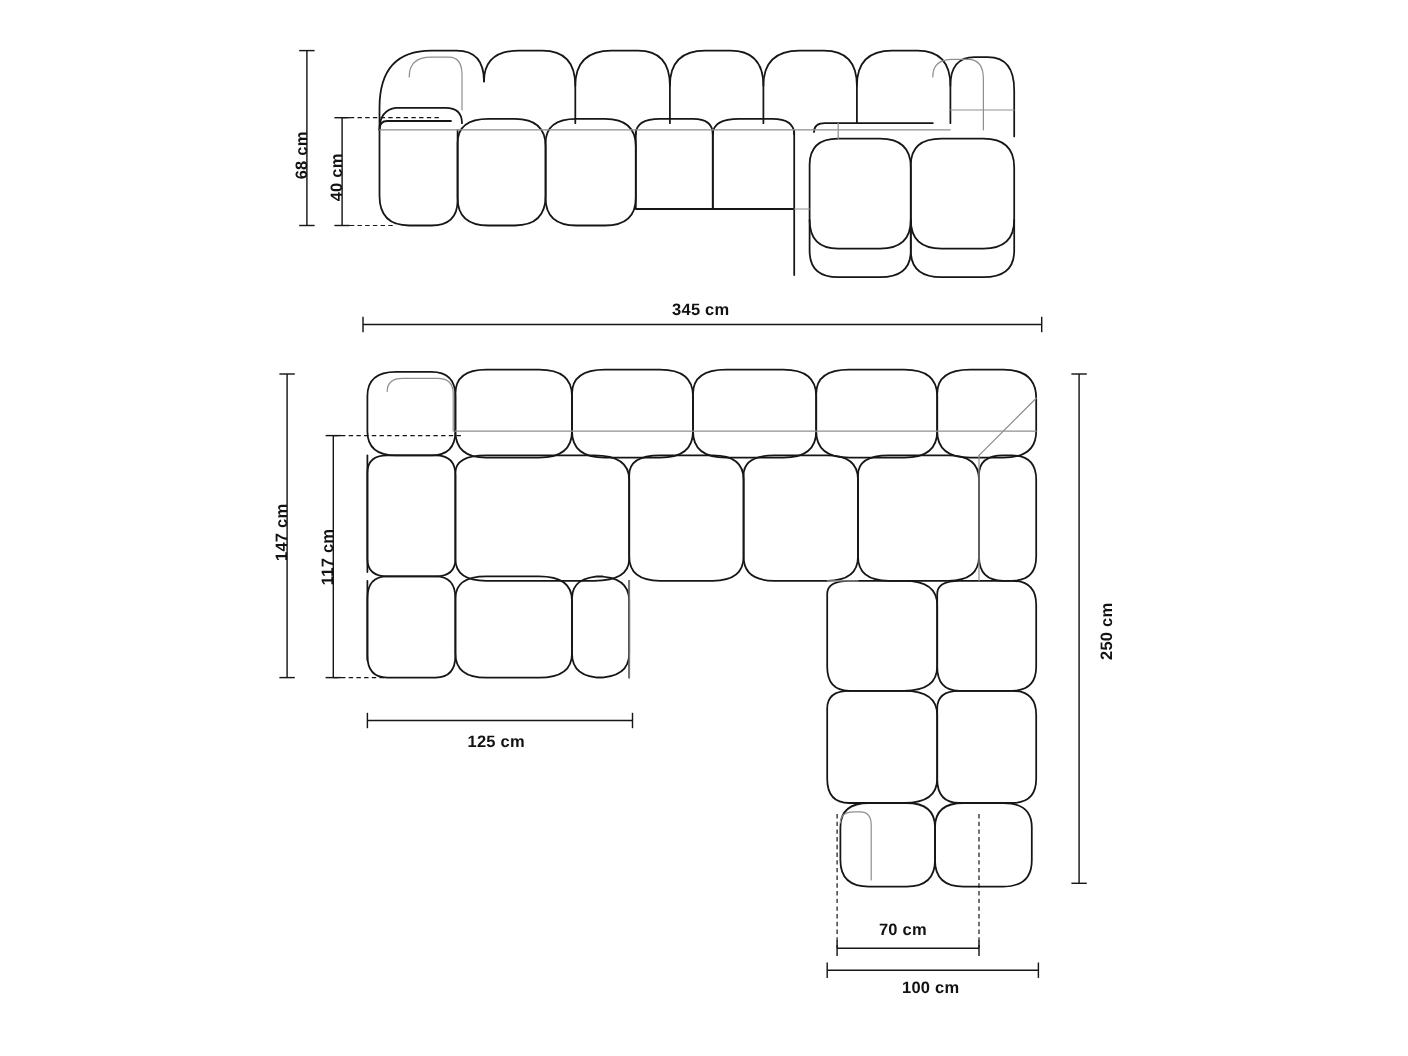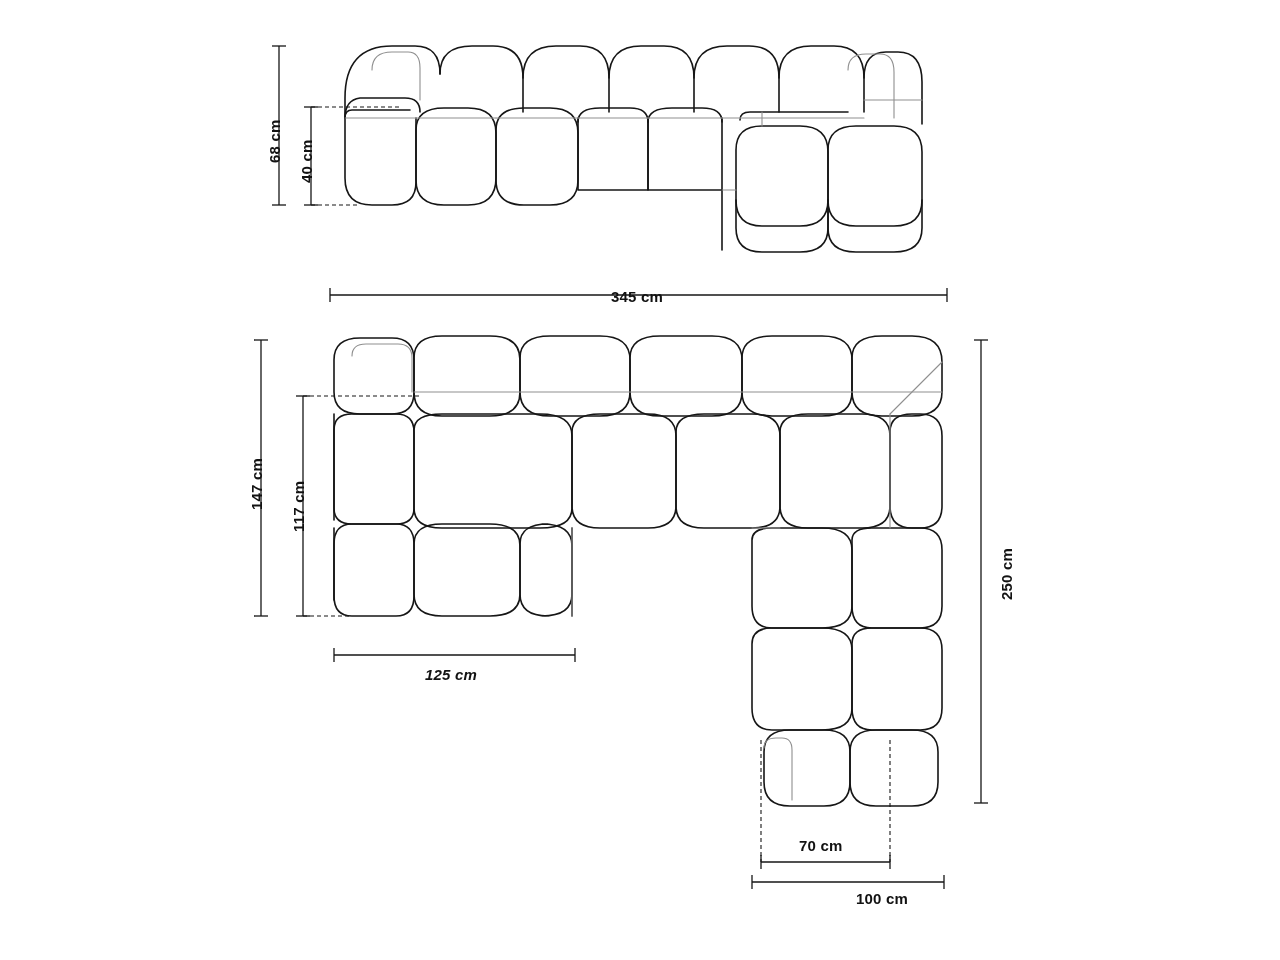--- a/index.html
+++ b/index.html
@@ -201,27 +201,27 @@
       <line class="dim-line" x1="752" y1="882" x2="944" y2="882"></line>
       <line class="dim-tick" x1="752" y1="875" x2="752" y2="889"></line>
       <line class="dim-tick" x1="944" y1="875" x2="944" y2="889"></line>
     </g>
   </svg>
 
   <div class="dimlabel rot" style="left:266px; top:163px;">68 cm</div>
 
   <div class="dimlabel rot" style="left:298px; top:183px;">40 cm</div>
 
-  <div class="dimlabel" style="left:611px; top:288px;">345 cm</div>
+  <div class="dimlabel" style="left:611px; top:273px;">345 cm</div>
 
   <div class="dimlabel rot" style="left:248px; top:510px;">147 cm</div>
 
   <div class="dimlabel rot" style="left:290px; top:532px;">117 cm</div>
 
   <div class="dimlabel rot" style="left:998px; top:600px;">250 cm</div>
 
-  <div class="dimlabel" style="left:425px; top:666px;font-style:italic;">125 cm</div>
+  <div class="dimlabel" style="left:425px; top:666px;">125 cm</div>
 
   <div class="dimlabel" style="left:799px; top:837px;">70 cm</div>
 
-  <div class="dimlabel" style="left:820px; top:890px;margin-left:36px;">100 cm</div>
+  <div class="dimlabel" style="left:820px; top:890px;">100 cm</div>
 
 </div>
 
 </body></html>

